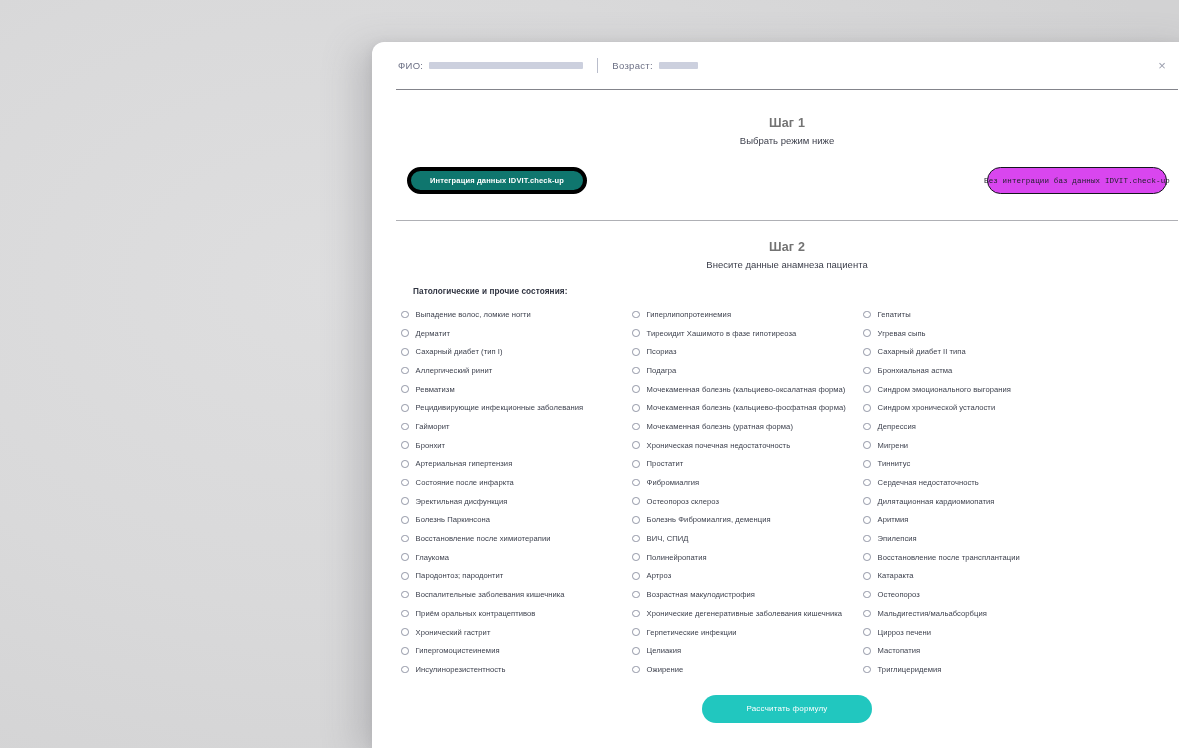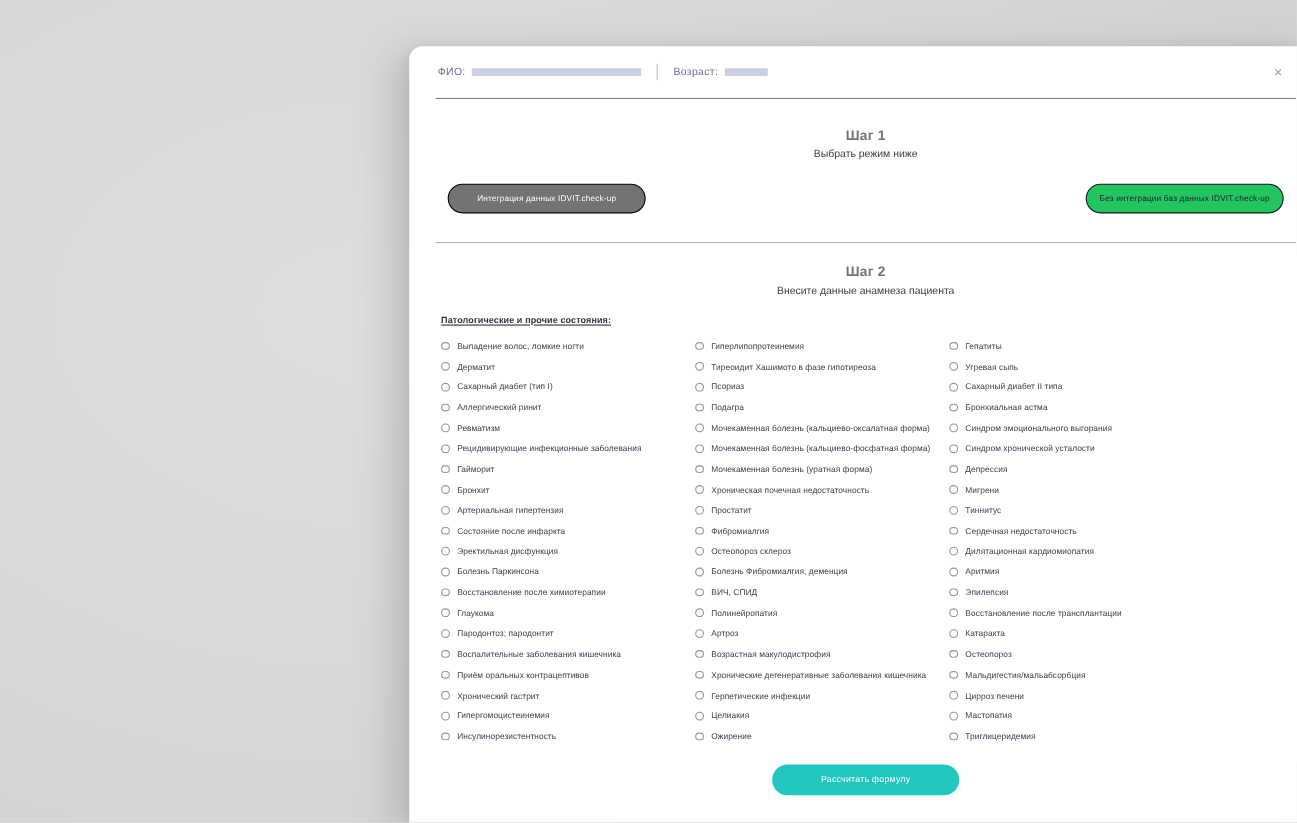--- a/index.html
+++ b/index.html
@@ -121,40 +121,41 @@
     padding: 0 16px;
     height: 27px;
     display: inline-flex;
     align-items: center;
     justify-content: center;
     cursor: pointer;
     font-family: "Liberation Sans", sans-serif;
     white-space: nowrap;
   }
   .mode-btn.filled {
-    background: #737373;
+    background: #0f766e;
     color: #ffffff;
-    border: 1px solid #000000;
+    border: 4px solid #000000;
     width: 180px;
+    font-weight: bold;
   }
   .mode-btn.outline {
-    background: #22c55e;
+    background: #d946ef;
     color: #20222c;
     border: 1.6px solid #14161d;
     width: 180px;
+    font-family: Liberation Mono, monospace;
   }
 
   
   .section-label {
     font-size: 8.2px;
     font-weight: bold;
     color: #2f3340;
     letter-spacing: .1px;
-    margin: 17px 0 9px 5px;
-    text-decoration: underline;
+    margin: 17px 0 9px 17px;
   }
   .cols {
     display: grid;
     grid-template-columns: 231px 231px 230px;
     column-gap: 0;
     padding-left: 5px;
   }
   .opt {
     display: flex;
     align-items: center;

